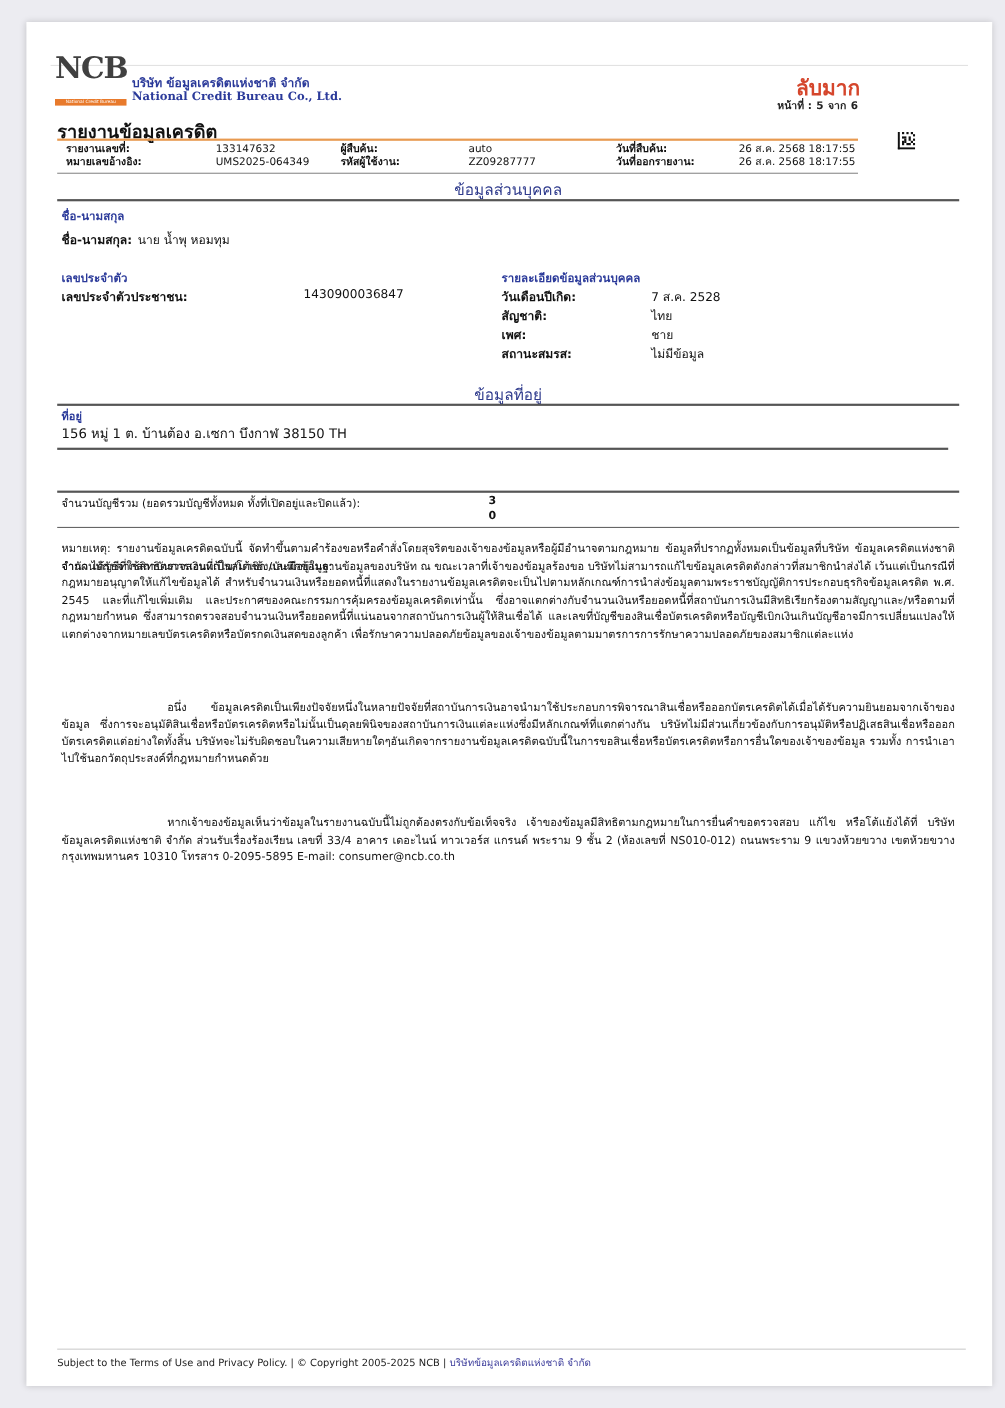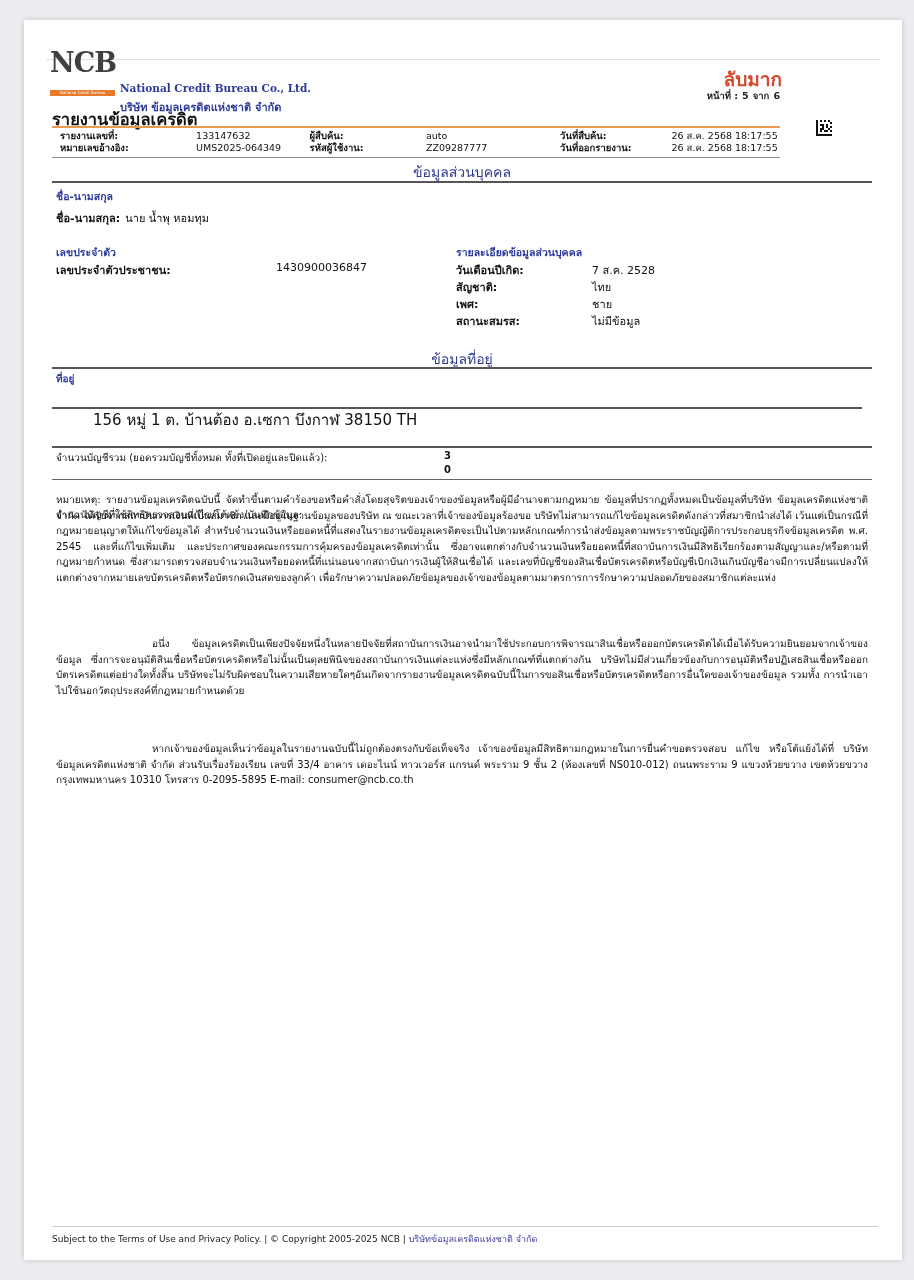--- a/index.html
+++ b/index.html
@@ -14,21 +14,21 @@
   .abs { position:absolute; }
   .topline { left:22px; right:22px; top:39px; height:1px; background:#e2e2e2; }
   .logo-ncb {
     left:26px; top:29px; font-family:"DejaVu Serif","Liberation Serif",serif;
     font-weight:bold; font-size:27px; color:#404040; letter-spacing:-1px; line-height:28px;
   }
   .logo-band {
     left:26px; top:70px; width:65px; height:6px; background:#e87a2c;
     font-size:4px; color:#fff; line-height:6px; text-align:center; overflow:hidden;
   }
-  .co-th { left:96px; top:46px; font-size:11px; color:#2b3a9a; font-weight:bold;margin-top:32px; }
+  .co-th { left:96px; top:46px; font-size:11px; color:#2b3a9a; font-weight:bold; }
   .co-en { left:96px; top:62px; font-family:"DejaVu Serif","Liberation Serif",serif; font-size:10.5px; color:#2b3a9a; font-weight:bold; }
   .secret { right:120px; top:44px; font-size:19px; color:#d5462c; font-weight:bold; }
   .pageinfo { right:118px; top:68px; font-size:9.5px; font-weight:bold; color:#222; }
   .pageinfo b { margin:0 4px; }
   .title { left:28px; top:86px; font-size:16.5px; font-weight:bold; color:#111; }
   .orange-line { left:28px; width:728px; top:106px; height:2px; background:#e89a50; }
   .meta { left:36px; top:110px; width:720px; font-size:9.5px; line-height:12px; }
   .meta-row { display:flex; }
   .meta-row span { display:inline-block; }
   .c1 { width:138px; font-weight:bold; }
@@ -129,21 +129,21 @@
   <div class="abs lbl" style="left:432px;top:258px;">สัญชาติ:</div>
   <div class="abs val" style="left:568px;top:258px;">ไทย</div>
   <div class="abs lbl" style="left:432px;top:275px;">เพศ:</div>
   <div class="abs val" style="left:568px;top:275px;">ชาย</div>
   <div class="abs lbl" style="left:432px;top:292px;">สถานะสมรส:</div>
   <div class="abs val" style="left:568px;top:292px;">ไม่มีข้อมูล</div>
 
   <div class="abs sec-title" style="left:28px;width:820px;top:328px;">ข้อมูลที่อยู่</div>
   <div class="abs sec-line" style="top:347px;"></div>
   <div class="abs blue-label small" style="left:32px;top:351px;">ที่อยู่</div>
-  <div class="abs val" style="left:32px;top:388px;font-size:15px;margin-left:37px;">156 หมู่ 1 ต. บ้านต้อง อ.เซกา บึงกาฬ 38150 TH</div>
+  <div class="abs val" style="left:32px;top:364px;font-size:12px;">156 หมู่ 1 ต. บ้านต้อง อ.เซกา บึงกาฬ 38150 TH</div>
   <div class="abs" style="left:28px;width:810px;top:387px;height:2px;background:#555;"></div>
 
   <div class="abs sec-line" style="top:426px;"></div>
   <div class="abs small" style="left:32px;top:430px;">จำนวนบัญชีรวม (ยอดรวมบัญชีทั้งหมด ทั้งที่เปิดอยู่และปิดแล้ว):</div>
   <div class="abs small" style="left:420px;top:430px;font-weight:bold;">3</div>
   <div class="abs small" style="left:32px;top:444px;margin-top:43px;">จำนวนบัญชีที่ใช้สิทธิตรวจสอบแก้ไข/โต้แย้ง/บันทึกข้อมูล:</div>
   <div class="abs small" style="left:420px;top:444px;font-weight:bold;">0</div>
   <div class="abs" style="left:28px;width:820px;top:459px;height:1px;background:#666;"></div>
 
   <div class="abs para" style="top:472px;">หมายเหตุ: รายงานข้อมูลเครดิตฉบับนี้ จัดทำขึ้นตามคำร้องขอหรือคำสั่งโดยสุจริตของเจ้าของข้อมูลหรือผู้มีอำนาจตามกฎหมาย ข้อมูลที่ปรากฏทั้งหมดเป็นข้อมูลที่บริษัท ข้อมูลเครดิตแห่งชาติ จำกัด ได้รับจากสถาบันการเงินที่เป็นสมาชิก และมีอยู่ในฐานข้อมูลของบริษัท ณ ขณะเวลาที่เจ้าของข้อมูลร้องขอ บริษัทไม่สามารถแก้ไขข้อมูลเครดิตดังกล่าวที่สมาชิกนำส่งได้ เว้นแต่เป็นกรณีที่กฎหมายอนุญาตให้แก้ไขข้อมูลได้ สำหรับจำนวนเงินหรือยอดหนี้ที่แสดงในรายงานข้อมูลเครดิตจะเป็นไปตามหลักเกณฑ์การนำส่งข้อมูลตามพระราชบัญญัติการประกอบธุรกิจข้อมูลเครดิต พ.ศ. 2545 และที่แก้ไขเพิ่มเติม และประกาศของคณะกรรมการคุ้มครองข้อมูลเครดิตเท่านั้น ซึ่งอาจแตกต่างกับจำนวนเงินหรือยอดหนี้ที่สถาบันการเงินมีสิทธิเรียกร้องตามสัญญาและ/หรือตามที่กฎหมายกำหนด ซึ่งสามารถตรวจสอบจำนวนเงินหรือยอดหนี้ที่แน่นอนจากสถาบันการเงินผู้ให้สินเชื่อได้ และเลขที่บัญชีของสินเชื่อบัตรเครดิตหรือบัญชีเบิกเงินเกินบัญชีอาจมีการเปลี่ยนแปลงให้แตกต่างจากหมายเลขบัตรเครดิตหรือบัตรกดเงินสดของลูกค้า เพื่อรักษาความปลอดภัยข้อมูลของเจ้าของข้อมูลตามมาตรการการรักษาความปลอดภัยของสมาชิกแต่ละแห่ง</div>

